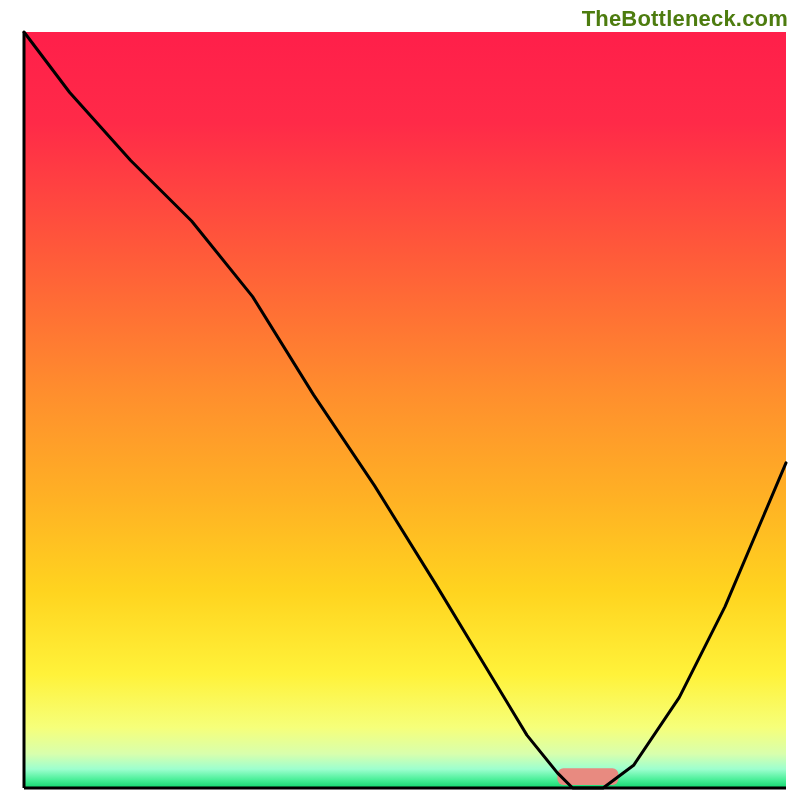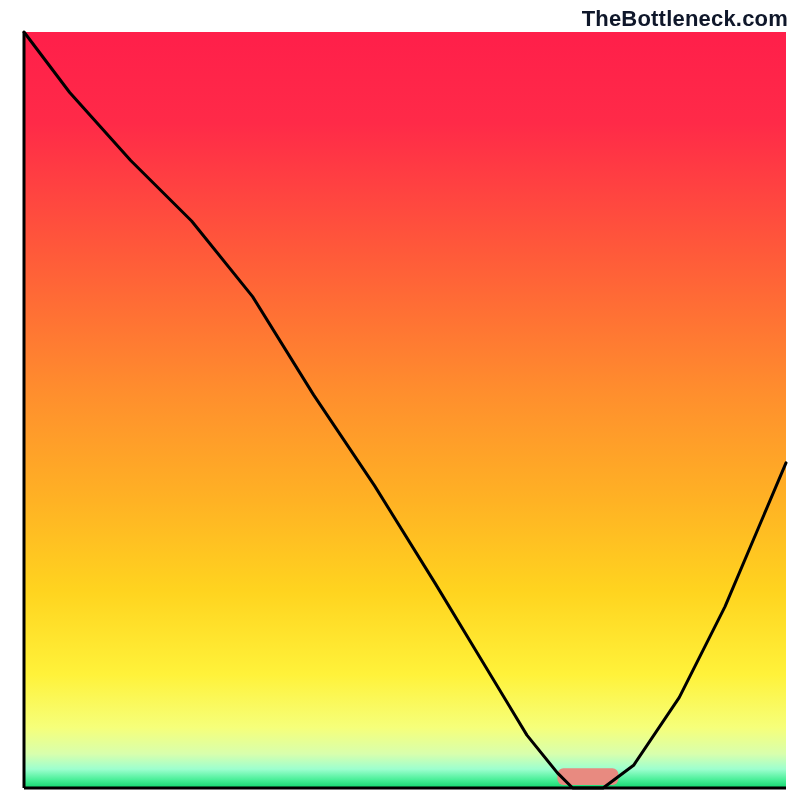--- a/index.html
+++ b/index.html
@@ -15,21 +15,21 @@
     position: relative;
     width: 800px;
     height: 800px;
   }
   .watermark {
     position: absolute;
     top: 6px;
     right: 12px;
     font-size: 22px;
     font-weight: 600;
-    color: #0f172a;
+    color: #4d7c0f;
     letter-spacing: 0.2px;
     user-select: none;
   }
   svg { display: block; }
 </style>
 </head>
 <body>
 
 <div class="wrap">
 

